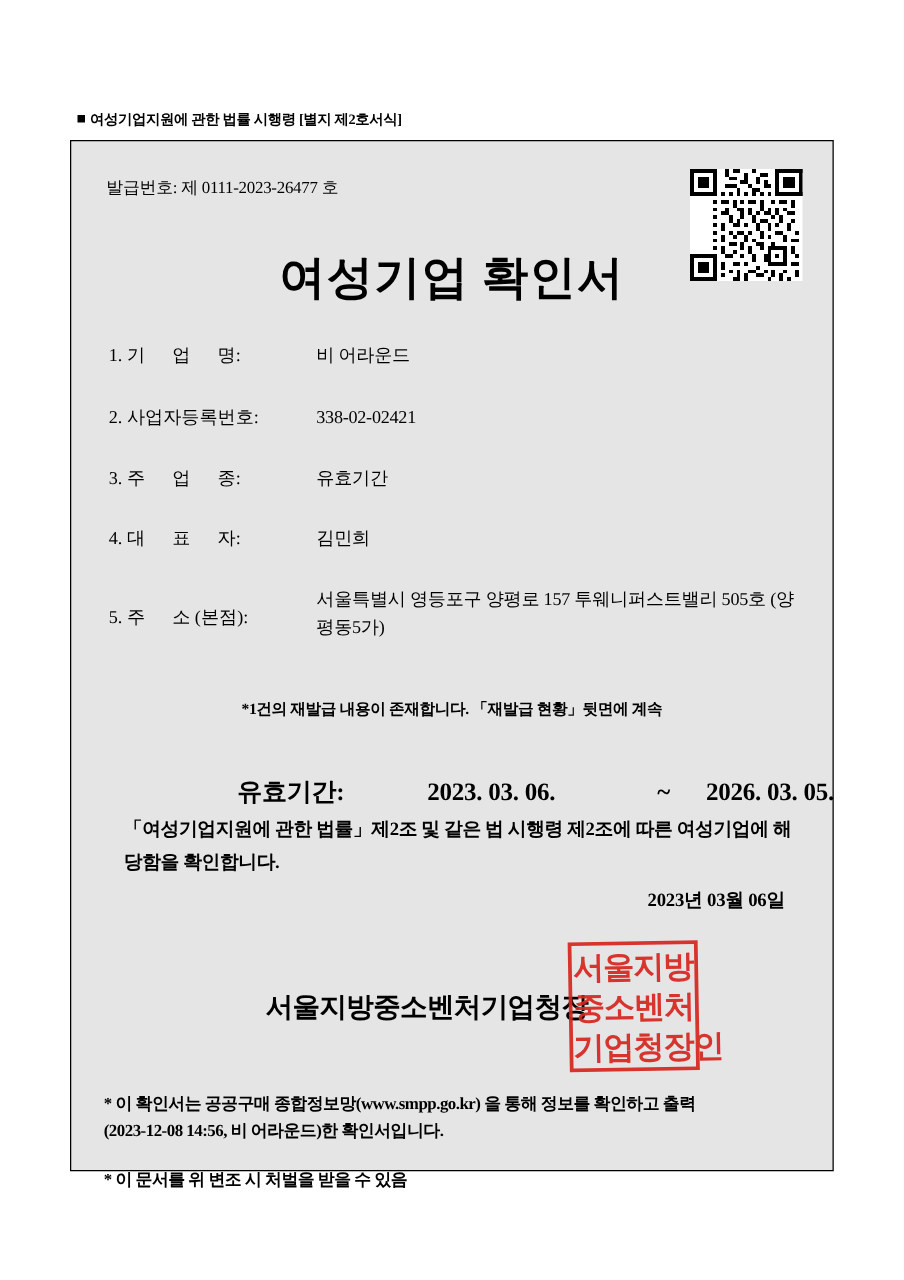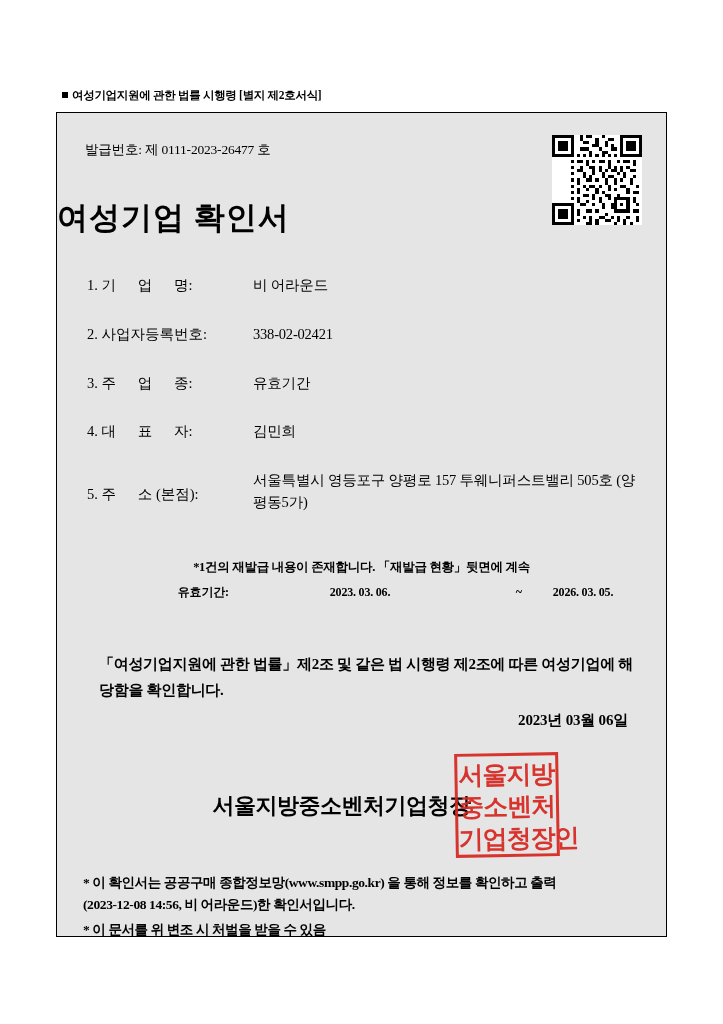--- a/index.html
+++ b/index.html
@@ -69,21 +69,22 @@
     width: 90px;
     height: 90px;
   }
   .qr svg { display: block; }
 
   .cert-title {
     position: absolute;
     left: 0;
     right: 0;
     top: 84px;
-    font-size: 31px;
+    text-align: center;
+    font-size: 37px;
     font-weight: bold;
     letter-spacing: 1px;
     font-family: "Liberation Serif", "DejaVu Serif", serif;
   }
 
   
   .fields {
     position: absolute;
     left: 30px;
     top: 162px;
@@ -116,22 +117,22 @@
     top: 446px;
     text-align: center;
     font-size: 12.5px;
     font-weight: bold;
     letter-spacing: -0.3px;
   }
 
   .valid-row {
     position: absolute;
     left: 104px;
-    top: 456px;
-    font-size: 12px;
+    top: 484px;
+    font-size: 20px;
     font-weight: bold;
     white-space: pre;
     letter-spacing: -0.2px;
   }
   .valid-row .vlabel { display: inline-block; width: 152px; }
   .valid-row .vfrom { display: inline-block; width: 155px; }
   .valid-row .vtilde { display: inline-block; width: 68px; text-align: center; }
 
   .statement {
     position: absolute;
@@ -192,21 +193,21 @@
     position: absolute;
     left: 26px;
     right: 20px;
     top: 760px;
     font-size: 13.5px;
     font-weight: bold;
     line-height: 1.55;
     letter-spacing: -0.4px;
   }
   .footer .l2 { margin-top: 1px; }
-  .footer .l3 { margin-top: 4px; }
+  .footer .l3 { margin-top: 18px; }
 </style>
 </head>
 <body>
 
 <div class="page">
 
   <div class="form-ref"><span class="sq"></span><span>여성기업지원에 관한 법률 시행령 [별지 제2호서식]</span></div>
 
   <div class="cert-box">
 

